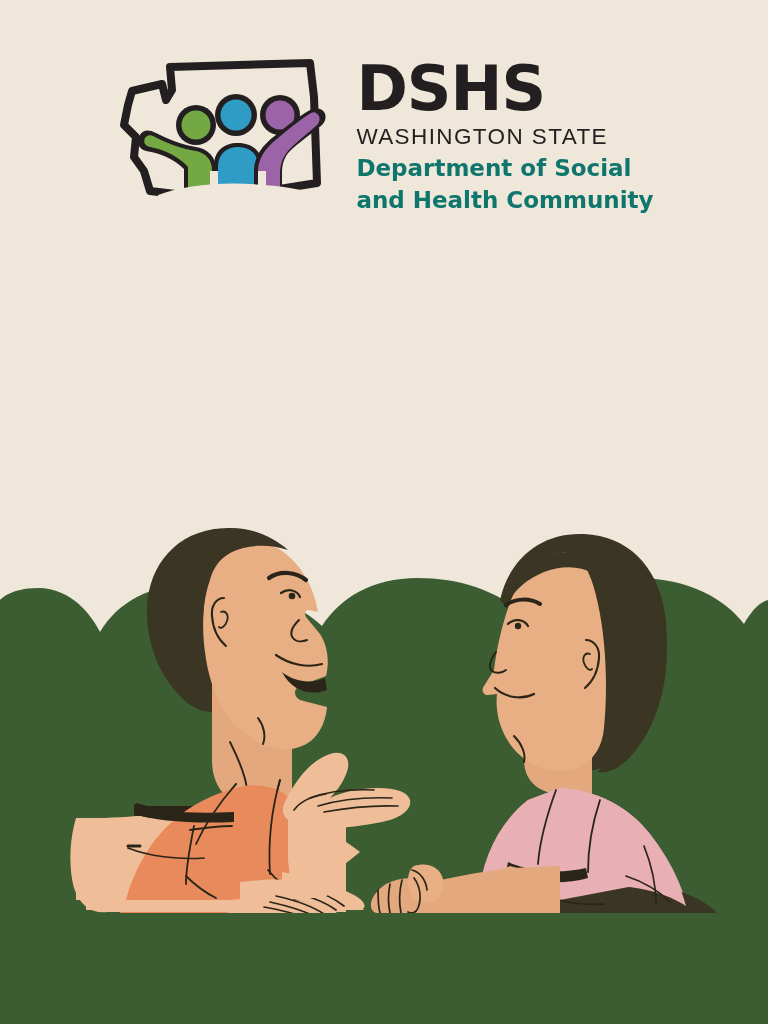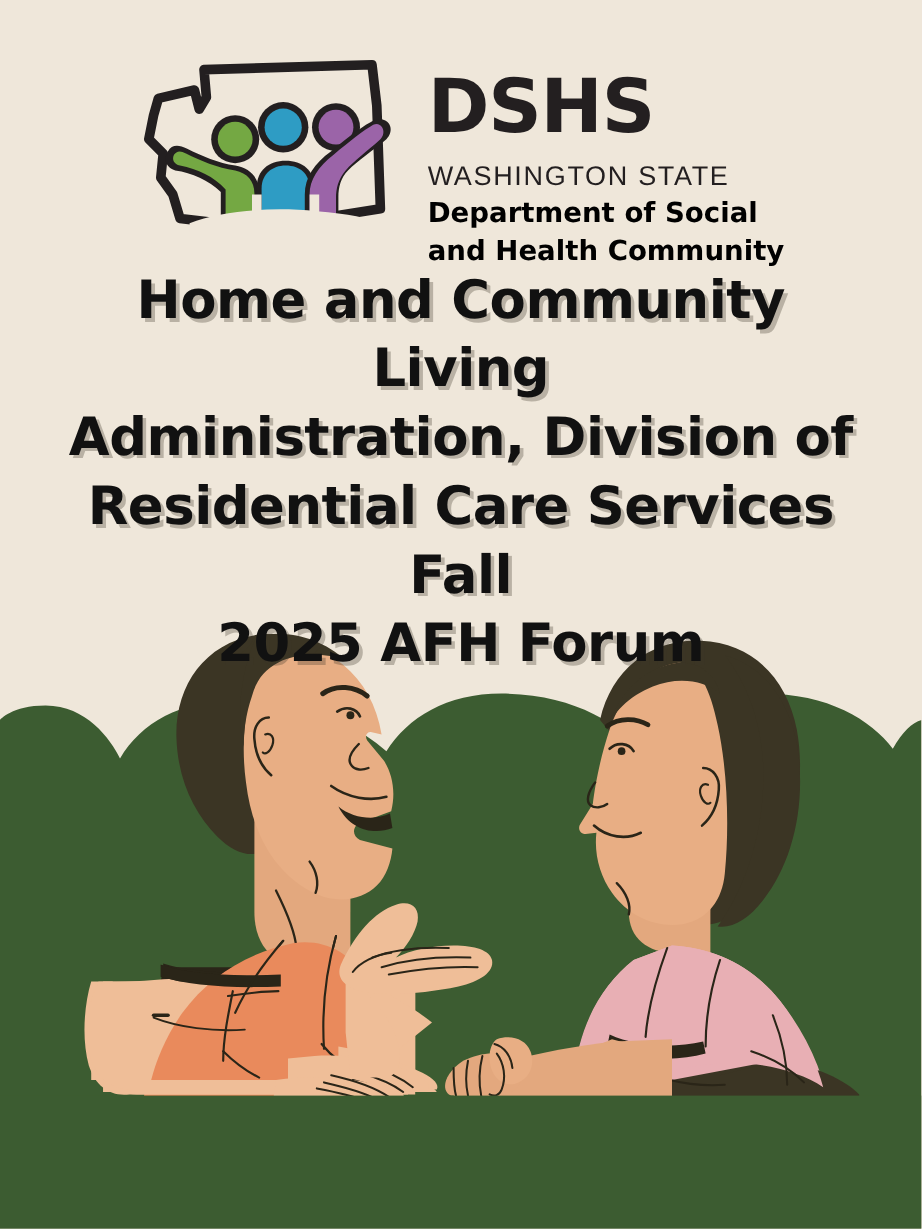--- a/index.html
+++ b/index.html
@@ -18,21 +18,21 @@
     overflow:hidden;
   }
 
   
   .logo-block {
     position:absolute;
     left:0; top:44px;
     width:768px;
     display:flex;
     justify-content:center;
-    align-items:flex-start;
+    align-items:center;
     gap:10px;
   }
   .logo-mark { width:232px; height:152px; display:block; flex:0 0 auto; }
   .logo-words {
     display:flex; flex-direction:column;
     justify-content:flex-start;
     padding-top:16px;
   }
   .logo-dshs {
     font-family:"DejaVu Sans", sans-serif;
@@ -41,29 +41,29 @@
     line-height:0.92;
     letter-spacing:-1px;
     color:#231F20;
   }
   .logo-state {
     font-family:"Liberation Sans", sans-serif;
     font-weight:400;
     font-size:22.5px;
     letter-spacing:1.4px;
     color:#231F20;
-    margin-top:18px;
+    margin-top:8px;
     line-height:1.1;
   }
   .logo-dept {
     font-family:"DejaVu Sans", sans-serif;
     font-weight:bold;
     font-size:23px;
     line-height:1.22;
-    color:#000000;
+    color:#0f766e;
     margin-top:4px;
   }
 
   
   .title {
     position:absolute;
     left:50%; top:222px;
     transform:translateX(-50%);
     width:660px;
     text-align:center;
@@ -598,18 +598,14 @@
     </div>
 
     <div class="logo-words">
       <div class="logo-dshs">DSHS</div>
       <div class="logo-state">WASHINGTON STATE</div>
       <div class="logo-dept">Department of Social</div>
       <div class="logo-dept">and Health Community</div>
     </div>
   </div>
 
-  <h1 class="title">Home and Community Living
-Administration, Division of
-Residential Care Services Fall
-2025 AFH Forum</h1>
 
 </div>
 
 </body></html>

